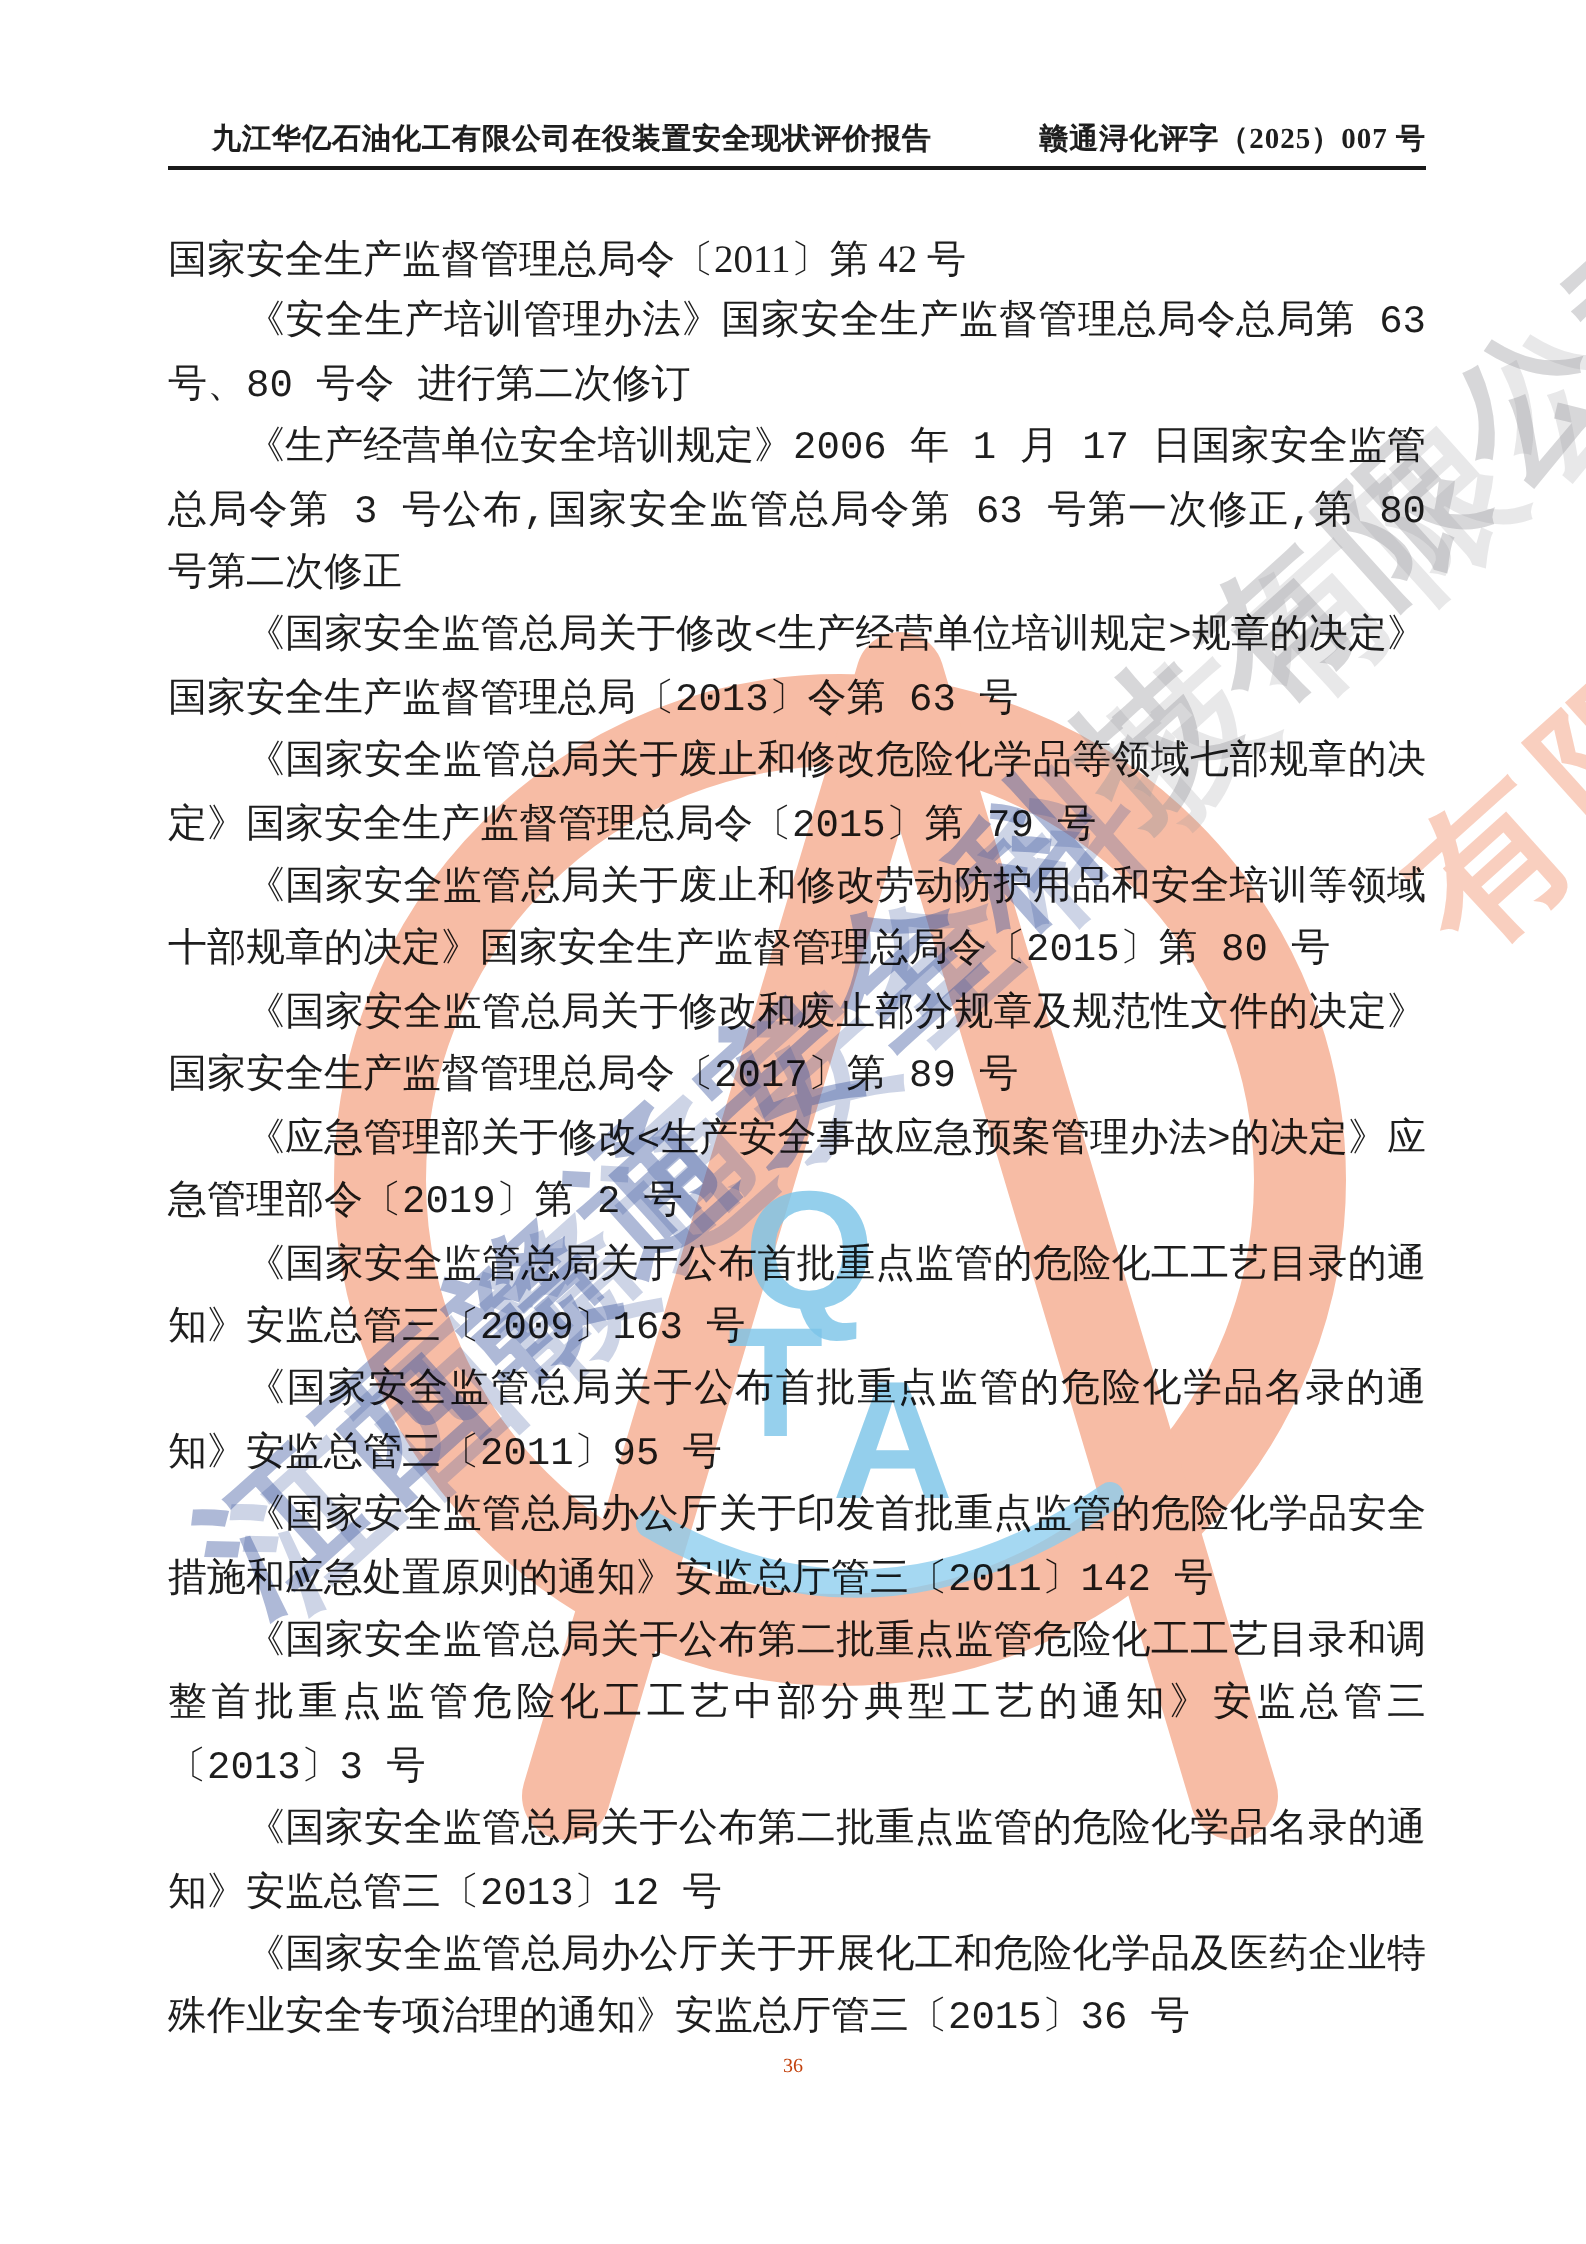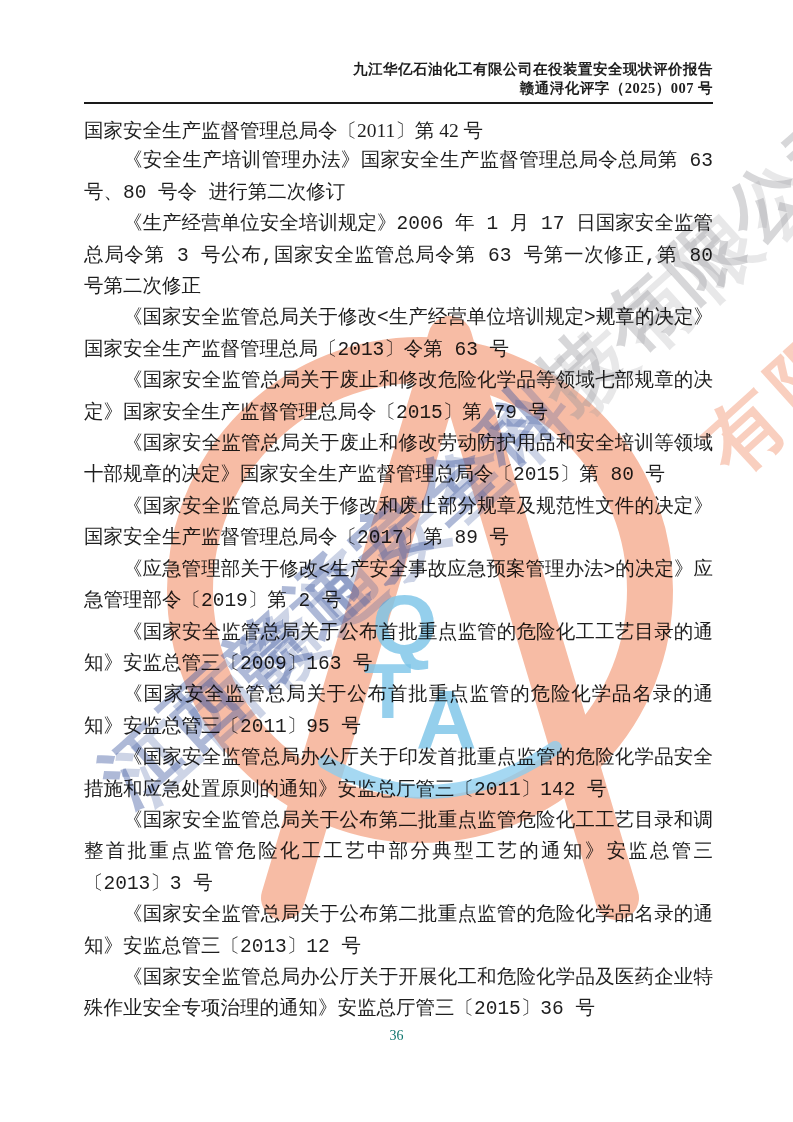--- a/index.html
+++ b/index.html
@@ -5,34 +5,34 @@
   html,body{margin:0;padding:0;background:#ffffff;}
   .page{
     position:relative;width:793px;height:1122px;background:#ffffff;overflow:hidden;
     font-family:"Liberation Serif","DejaVu Serif",serif;color:#1e1e1e;
   }
   
   .header{
     position:absolute;left:84px;top:60px;width:629px;
     display:flex;justify-content:space-between;align-items:flex-end;
     border-bottom:2px solid #1a1a1a;padding-bottom:4px;
-    font-size:14.5px;font-weight:bold;letter-spacing:.5px;flex-direction:column;
+    font-size:14.5px;font-weight:bold;letter-spacing:.5px;
   }
   .header .left{padding-left:22px;}
   
   .content{position:absolute;left:84px;top:95px;width:629px;margin-top:20px;}
   .content p{
     margin:0;font-size:19.5px;line-height:31.4px;
     text-align:justify;text-justify:inter-ideograph;
   }
   .content p.indent{text-indent:2em;font-family:Liberation Mono, monospace;}
   
   .pagenum{
     position:absolute;left:0;top:1028px;width:100%;text-align:center;
-    font-size:14px;color:#0f766e;
+    font-size:10px;color:#c2410c;
   }
   
   .watermark{position:absolute;inset:0;pointer-events:none;mix-blend-mode:multiply;}
   .wm-svg{position:absolute;left:150px;top:300px;opacity:.5;}
   .wm-letter{
     position:absolute;font-family:"Liberation Sans","DejaVu Sans",sans-serif;
     font-weight:bold;line-height:1;
   }
   .wm-q{left:372px;top:583px;font-size:84px;color:rgba(124,196,232,.82);}
   .wm-t{left:364px;top:652px;font-size:78px;color:rgba(124,196,232,.80);}

